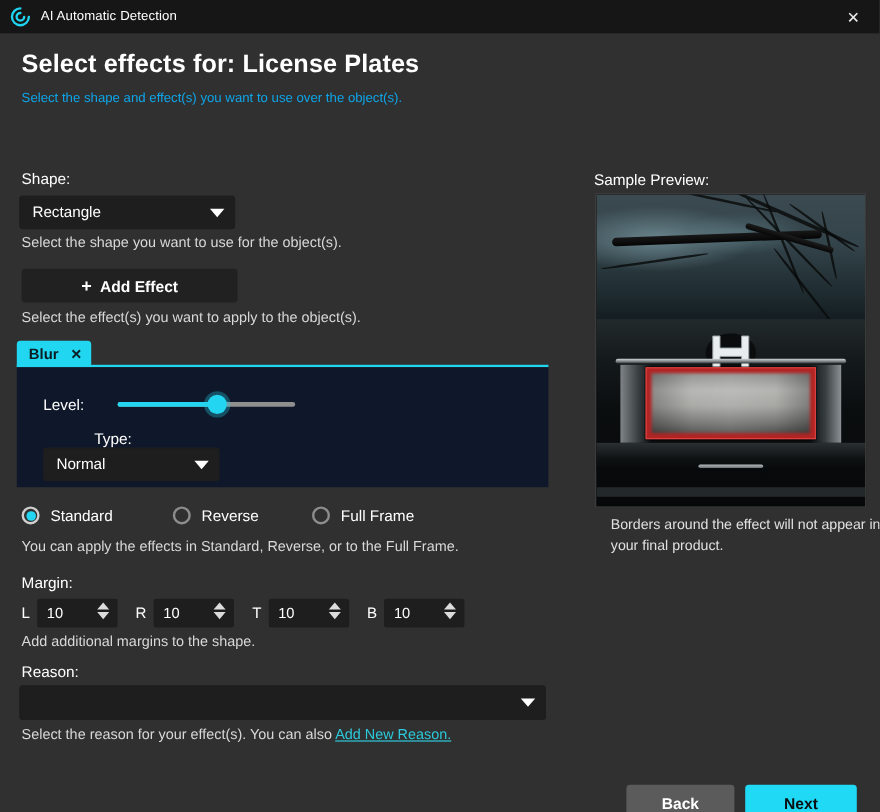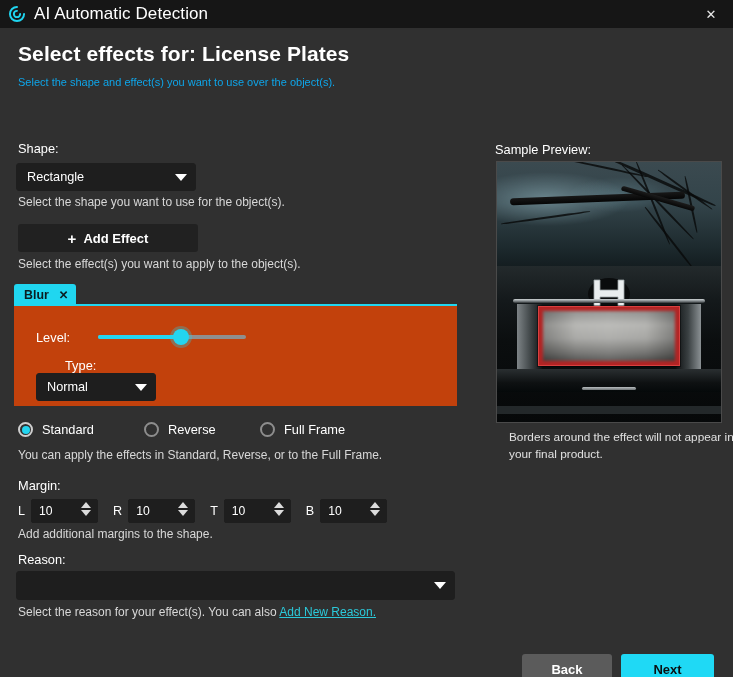--- a/index.html
+++ b/index.html
@@ -15,21 +15,21 @@
     height: 28px;
     background: #161616;
     display: flex;
     align-items: center;
     padding-left: 8px;
     position: relative;
   }
   .app-logo { width: 18px; height: 18px; flex: 0 0 18px; }
   .titlebar-text {
     color: #ffffff;
-    font-size: 17px;
+    font-size: 11px;
     margin-left: 8px;
     letter-spacing: .1px;
   }
   .close-btn {
     position: absolute;
     right: 0; top: 0;
     width: 44px; height: 28px;
     display: flex; align-items: center; justify-content: center;
     color: #e8e8e8;
     font-size: 13px;
@@ -106,21 +106,21 @@
     padding: 0 8px 0 10px;
     gap: 10px;
     cursor: pointer;
   }
   .tab-blur .tab-label { color: #0b1d22; font-size: 12.4px; font-weight: bold; }
   .tab-close { color: #0b1d22; font-size: 11.5px; font-weight: bold; cursor: pointer; }
 
   .effect-panel {
     position: absolute; left: 14px; top: 278px;
     width: 443px; height: 100px;
-    background: #c2410c;
+    background: #0f172a;
     padding-left: 12px;
   }
 
   .row-level {
     position: absolute; left: 22px; top: 22px;
     display: flex; align-items: center;
   }
   .row-level .label { width: 62px; }
   .slider-wrap {
     position: relative;
@@ -146,21 +146,21 @@
     background: #23d5f0;
     box-shadow: 0 0 0 3px rgba(35,213,240,0.30);
     cursor: pointer;
   }
 
   .row-type {
     position: absolute; left: 22px; top: 52px;
     display: flex; align-items: center; flex-direction: column;
   }
   .row-type .label { width: 62px; }
-  .type-dd { width: 120px; justify-content: center; }
+  .type-dd { width: 147px; justify-content: center; }
 
   
   .radio-row {
     position: absolute; left: 18px; top: 394px;
     display: flex; align-items: flex-end;
   }
   .radio-item { display: flex; align-items: center; cursor: pointer; }
   .radio-ring {
     width: 15px; height: 15px; border-radius: 50%;
     border: 2px solid #8d8d8d;

